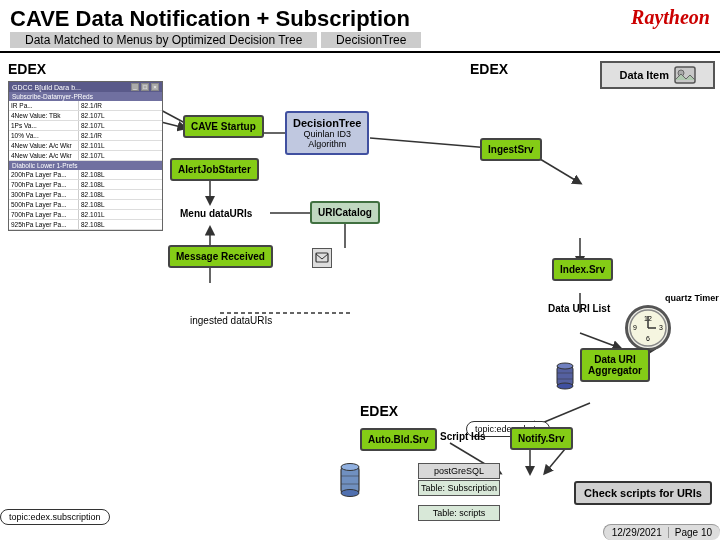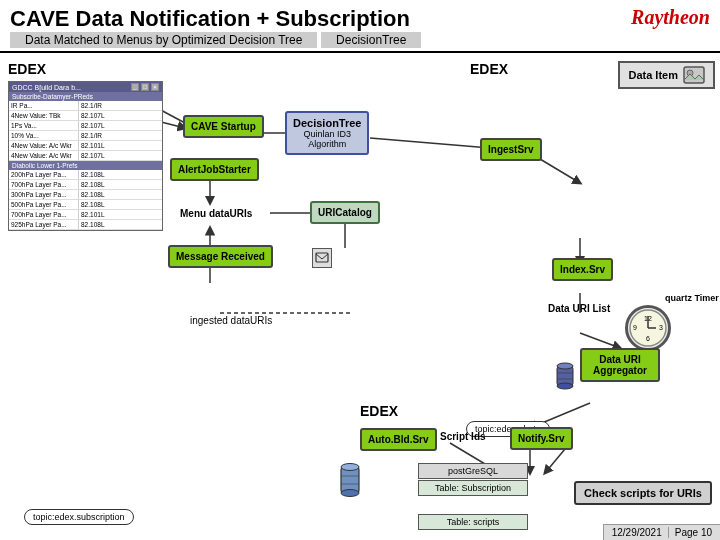--- a/index.html
+++ b/index.html
@@ -127,20 +127,21 @@
       right: 0;
       background: #ddd;
       border-top: 1px solid #999;
       border-left: 1px solid #999;
       padding: 2px 8px;
       font-size: 10px;
       color: #000;
       display: flex;
       gap: 6px;
       align-items: center;
+      border-radius: 8px;
     }
     .footer-date { }
     .footer-page {
       border-left: 1px solid #999;
       padding-left: 6px;
     }
 
     
     .connector-svg {
       position: absolute;
@@ -350,21 +351,21 @@
         <rect x="1" y="2" width="12" height="9" rx="1" fill="none" stroke="#333" stroke-width="1.2"></rect>
         <polyline points="1,3 7,8 13,3" fill="none" stroke="#333" stroke-width="1"></polyline>
       </svg>
   </div>
 
 
   <div class="label-text small" style="left:190px; top:262px;">ingested dataURIs</div>
 
   <div class="section-label" style="left:470px; top:8px;">EDEX</div>
 
-  <div style="position:absolute; top:8px; right:5px; border:2px solid #555; background:#e0e0e0; padding:3px 8px; font-size:11px; font-weight:bold; display:flex; align-items:center; gap:5px;">
+  <div style="position:absolute; top:8px; right:5px; border:2px solid #555; background:#e0e0e0; padding:3px 17px; font-size:11px; font-weight:bold; display:flex; align-items:center; gap:5px;">
     <span>Data Item</span>
 
     <svg width="22" height="18" viewBox="0 0 22 18">
         <rect x="1" y="1" width="20" height="16" rx="2" fill="#c8c8c8" stroke="#555" stroke-width="1.5"></rect>
         <circle cx="7" cy="7" r="3" fill="#aaa" stroke="#666" stroke-width="1"></circle>
         <polyline points="1,14 7,8 12,13 16,9 21,14" fill="#b0c8b0" stroke="#666" stroke-width="1"></polyline>
       </svg>
   </div>
 
   <div class="comp-box" style="left:480px; top:85px;">IngestSrv</div>
@@ -383,21 +384,21 @@
         <text x="20" y="13" text-anchor="middle" font-size="7">12</text>
         <text x="33" y="22" text-anchor="middle" font-size="7">3</text>
         <text x="20" y="33" text-anchor="middle" font-size="7">6</text>
         <text x="7" y="22" text-anchor="middle" font-size="7">9</text>
         <line x1="20" y1="20" x2="20" y2="8" stroke="#333" stroke-width="1.5"></line>
         <line x1="20" y1="20" x2="28" y2="20" stroke="#333" stroke-width="1.5"></line>
       </svg>
     </div>
   </div>
 
-  <div class="comp-box" style="left:580px; top:295px; width:80px; font-size:10px;">
+  <div class="comp-box" style="left:580px; top:295px; width:70px; font-size:10px;">
     <div style="white-space:pre-line;">Data URI
 Aggregator</div>
   </div>
 
   <div style="position:absolute; left:555px; top:308px;">
     <svg width="20" height="30" viewBox="0 0 20 30">
       <rect x="2" y="5" width="16" height="20" rx="3" fill="#5560a0" stroke="#333" stroke-width="1"></rect>
       <ellipse cx="10" cy="5" rx="8" ry="3" fill="#7080c0" stroke="#333" stroke-width="1"></ellipse>
       <ellipse cx="10" cy="25" rx="8" ry="3" fill="#4050a0" stroke="#333" stroke-width="1"></ellipse>
       <line x1="2" y1="12" x2="18" y2="12" stroke="#333" stroke-width="0.5"></line>
@@ -410,25 +411,25 @@
   <div class="section-label" style="left:360px; top:350px;">EDEX</div>
 
   <div class="comp-box" style="left:360px; top:375px;">Auto.Bld.Srv</div>
 
   <div class="label-text" style="left:440px; top:378px;">Script Ids</div>
 
   <div class="comp-box" style="left:510px; top:374px;">Notify.Srv</div>
 
   <div style="position:absolute; left:418px; top:410px;">
     <div style="border:1.5px solid #555; background:#d8d8d8; padding:2px 6px; font-size:9px; text-align:center; margin-bottom:1px;">postGreSQL</div>
-    <div style="border:1.5px solid #555; background:#d8e8d8; padding:2px 16px; font-size:9px; text-align:center; margin-bottom:18px;">Table: Subscription</div>
+    <div style="border:1.5px solid #555; background:#d8e8d8; padding:2px 2px; font-size:9px; text-align:center; margin-bottom:9px;">Table: Subscription</div>
     <div style="border:1.5px solid #555; background:#d8e8d8; padding:2px 6px; font-size:9px; text-align:center;">Table: scripts</div>
   </div>
 
-  <div class="topic-pill" style="position:absolute; left:24px; top:456px;">topic:edex.subscription</div>
+  <div class="topic-pill" style="position:absolute; left:0; top:456px;">topic:edex.subscription</div>
 
   <div class="check-box" style="position:absolute; left:574px; top:428px;">Check scripts for URIs</div>
 
   <div style="position:absolute; left:340px; top:410px;">
     <svg width="22" height="36" viewBox="0 0 22 36">
       <rect x="1" y="4" width="18" height="26" rx="3" fill="#7090c0" stroke="#333" stroke-width="1.2"></rect>
       <ellipse cx="10" cy="4" rx="9" ry="3.5" fill="#90b0e0" stroke="#333" stroke-width="1"></ellipse>
       <ellipse cx="10" cy="30" rx="9" ry="3.5" fill="#5070b0" stroke="#333" stroke-width="1"></ellipse>
       <line x1="1" y1="13" x2="19" y2="13" stroke="#333" stroke-width="0.5"></line>
       <line x1="1" y1="21" x2="19" y2="21" stroke="#333" stroke-width="0.5"></line>

